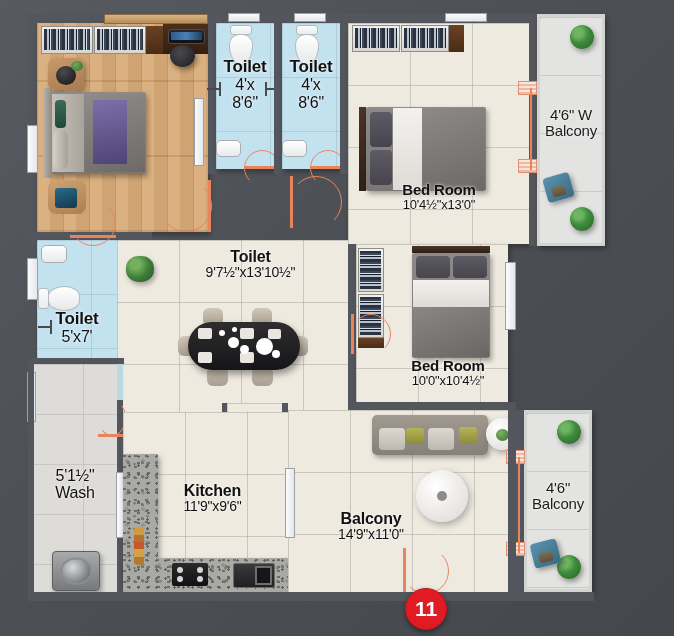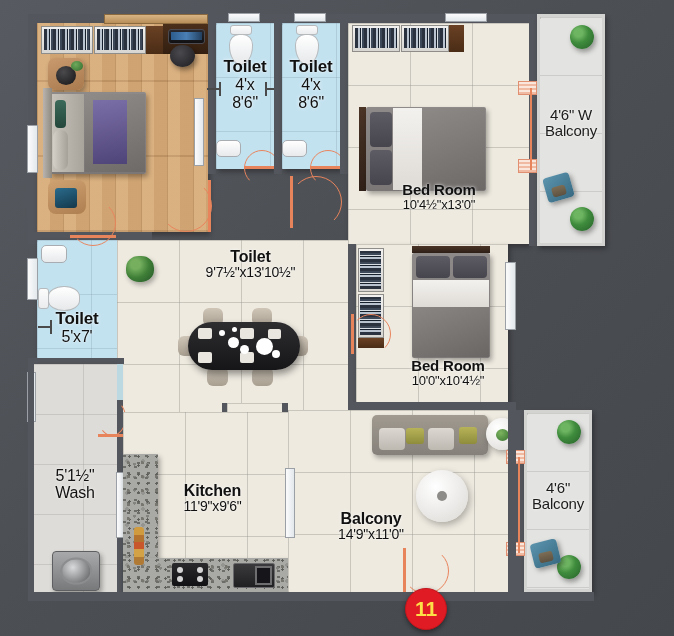--- a/index.html
+++ b/index.html
@@ -145,21 +145,21 @@
   .pooja-wall{position:absolute;border:5px solid #53565c;box-sizing:border-box;}
   .swastik{position:absolute;color:#f07a28;font-weight:bold;}
 
   .fan{border-radius:50%;
     background:radial-gradient(circle at 38% 32%,#ffffff,#dbd9d5);
     box-shadow:2px 3px 7px rgba(0,0,0,.28);}
   .fan b{position:absolute;left:50%;top:50%;width:10px;height:10px;
     margin:-5px 0 0 -5px;border-radius:50%;background:#8e8c88;display:block;}
 
   .marker{position:absolute;border-radius:50%;background:#e01b24;
-    color:#fde047;font-weight:bold;display:flex;align-items:center;
+    color:#ffffff;font-weight:bold;display:flex;align-items:center;
     justify-content:center;box-shadow:0 2px 5px rgba(0,0,0,.45);
     border:1.5px solid #c4151d;}
   .ottoman{background:linear-gradient(180deg,#7c6d55,#5d5140);border-radius:3px;}
   .stove-unit{background:linear-gradient(180deg,#2a2a2c,#121214);border-radius:2px;}
 </style>
 </head>
 <body>
 
 <div id="stage">
 

